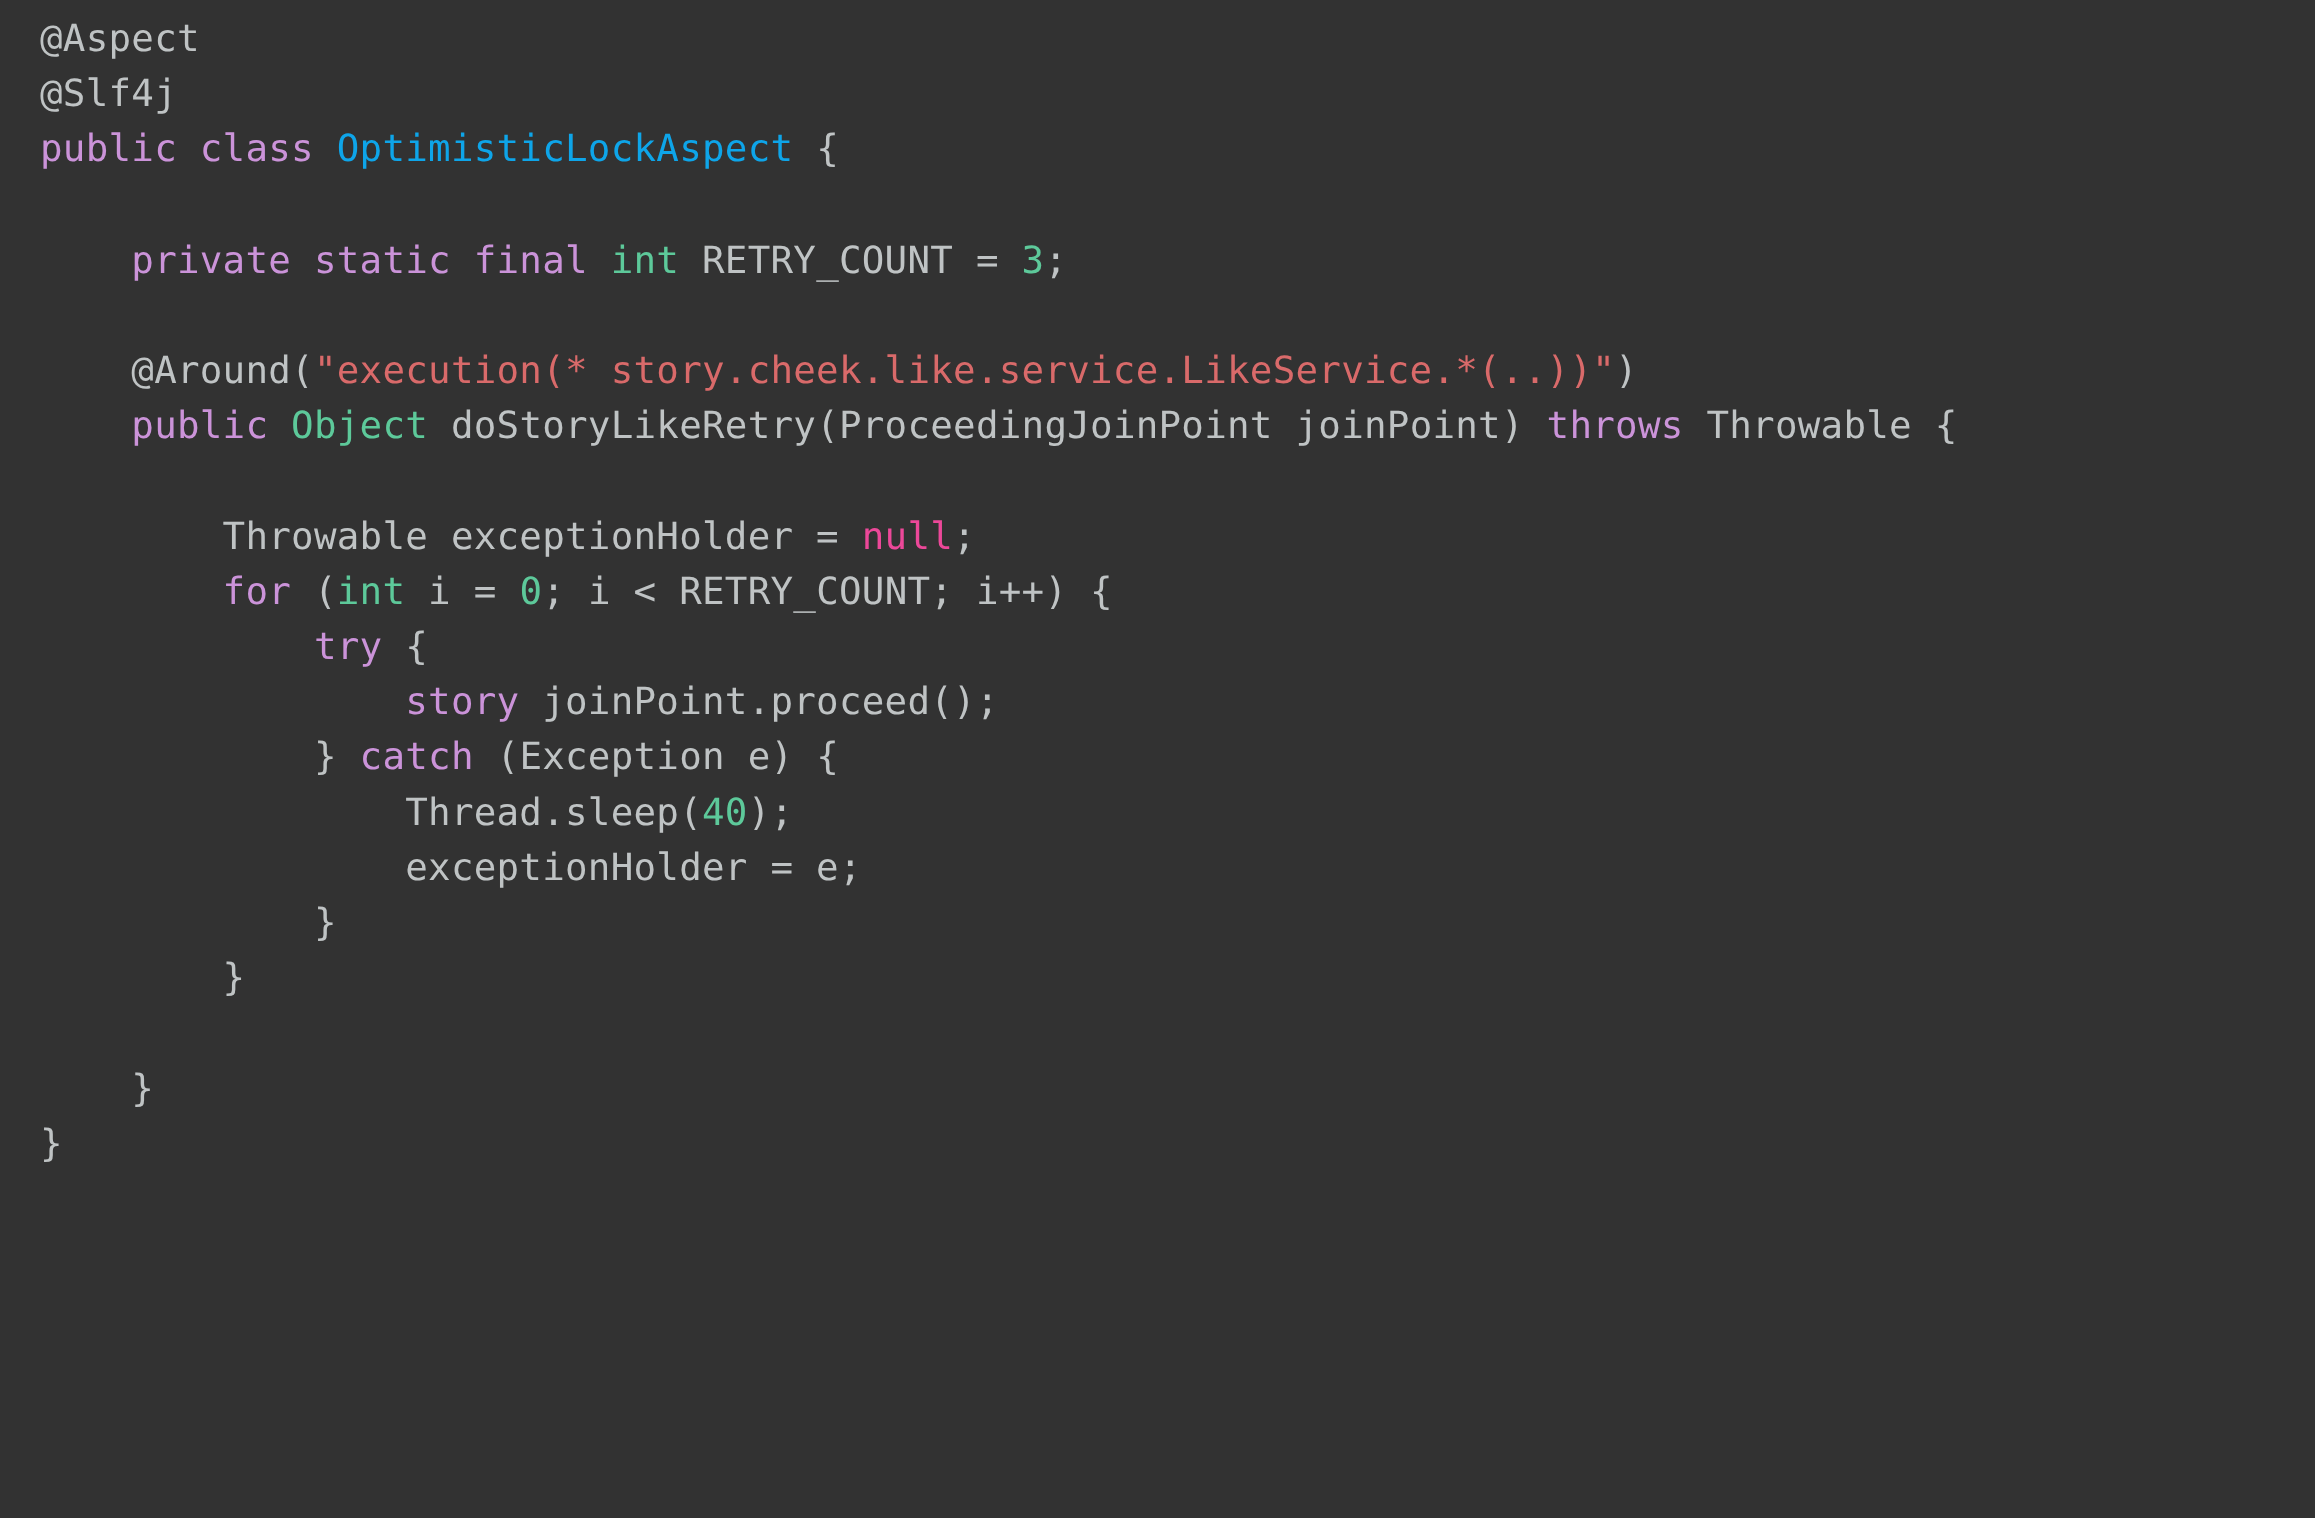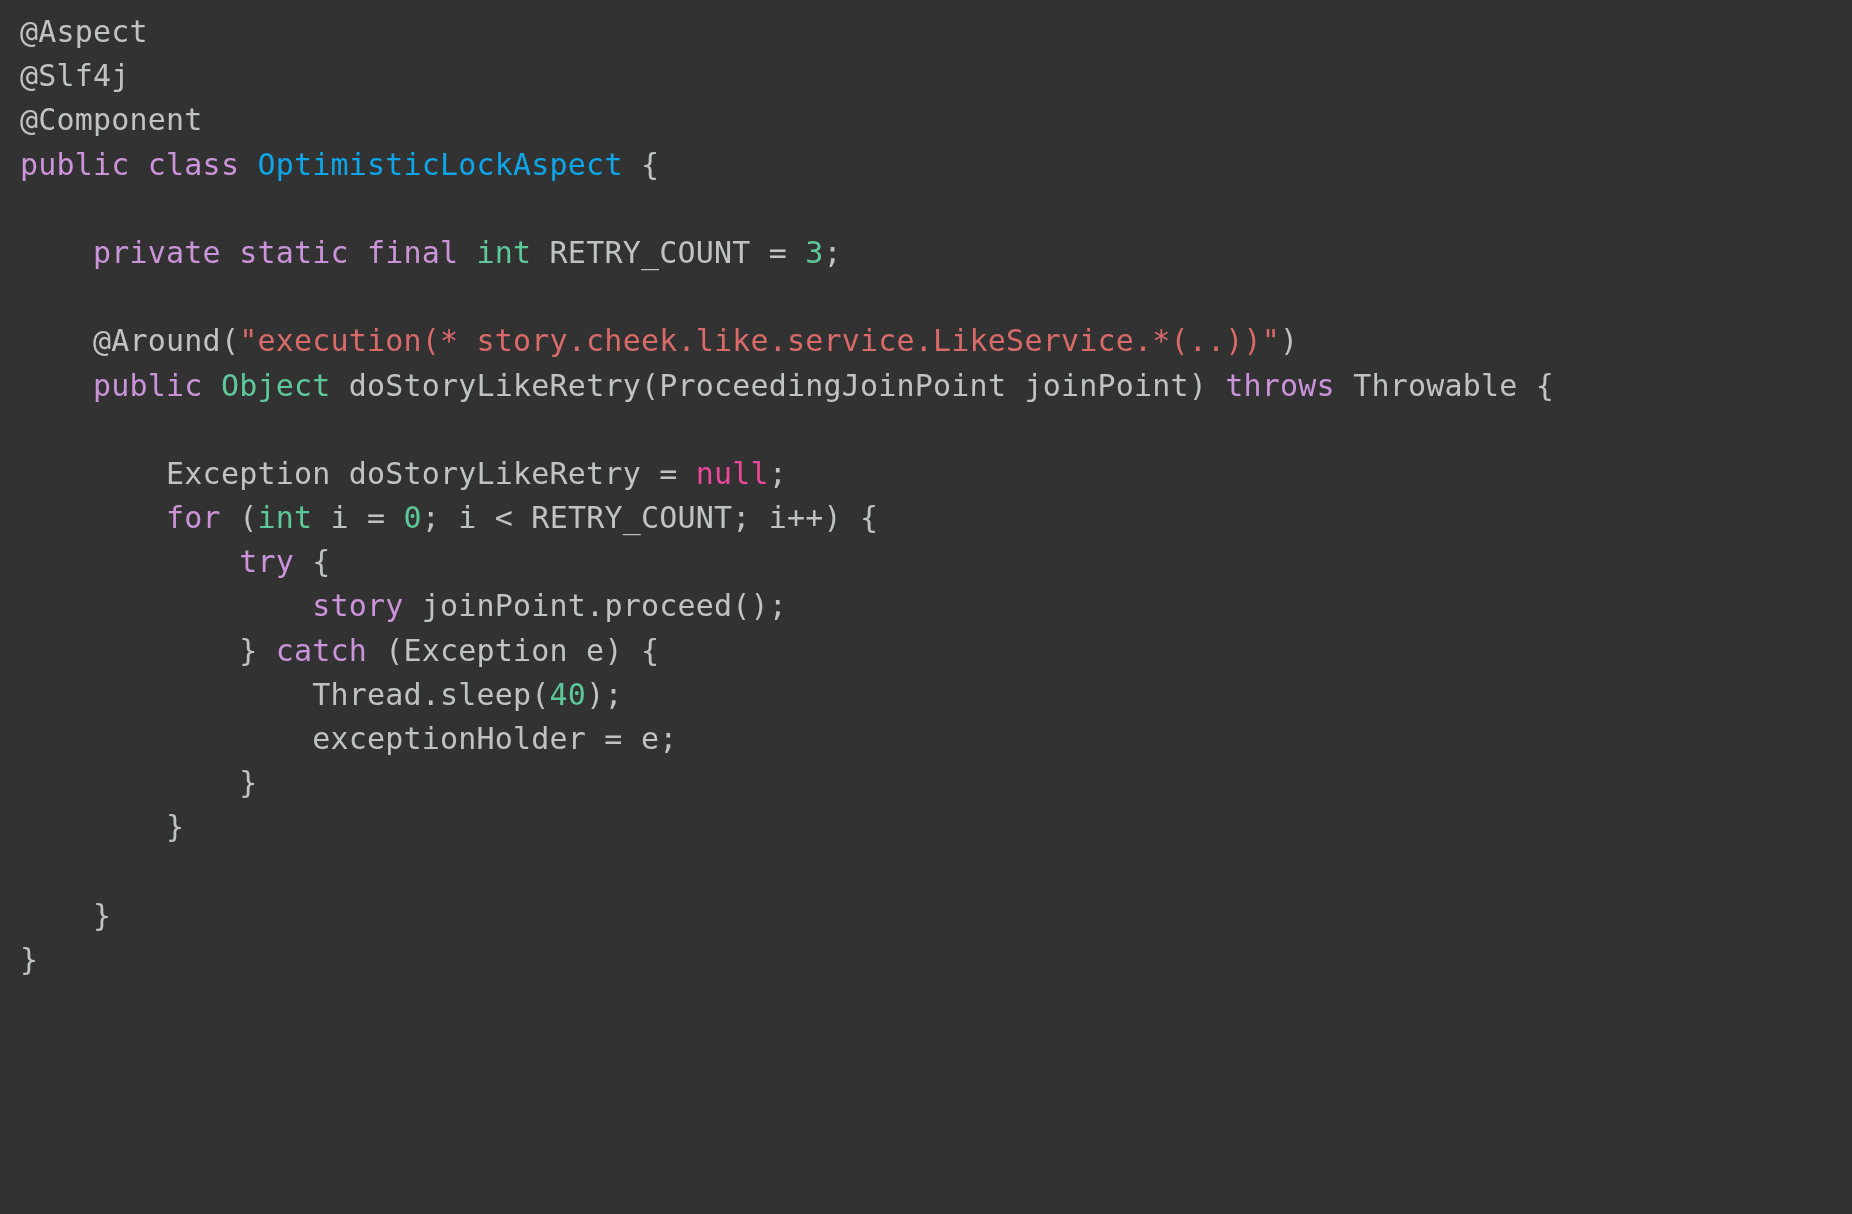--- a/index.html
+++ b/index.html
@@ -19,21 +19,21 @@
     background: #323232;
     padding: 0;
     box-sizing: border-box;
   }
   .code-line {
     height: 44.2px;
     line-height: 44.2px;
     font-size: 30px;
     letter-spacing: 0.2px;
     white-space: pre;
-    padding-left: 20px;
+    padding-left: 32px;
     color: #bfc3c4;
   }
   .code-line:first-child { margin-top: 10px; }
 
   
   .tok-default   { color: #bfc3c4; }
   .tok-annot     { color: #bfc3c4; }
   .tok-keyword   { color: #cb93d9; }
   .tok-type      { color: #5dc99a; }
   .tok-classname { color: #0ea5e9; }
@@ -41,29 +41,28 @@
   .tok-number    { color: #5dc99a; }
   .tok-null      { color: #ec4899; }
 </style>
 </head>
 <body>
 
 <div id="code-editor">
   <div id="code-lines">
       <div class="code-line"><span class="tok-annot">@Aspect</span></div>
       <div class="code-line"><span class="tok-annot">@Slf4j</span></div>
-      <div class="code-line"><span class="tok-annot">@Component</span></div>
       <div class="code-line"><span class="tok-keyword">public class </span><span class="tok-classname">OptimisticLockAspect</span><span class="tok-default"> {</span></div>
       <div class="code-line">&nbsp;</div>
       <div class="code-line"><span class="tok-default">    </span><span class="tok-keyword">private static final </span><span class="tok-type">int</span><span class="tok-default"> RETRY_COUNT = </span><span class="tok-number">3</span><span class="tok-default">;</span></div>
       <div class="code-line">&nbsp;</div>
       <div class="code-line"><span class="tok-default">    </span><span class="tok-annot">@Around(</span><span class="tok-string">"execution(* story.cheek.like.service.LikeService.*(..))"</span><span class="tok-annot">)</span></div>
       <div class="code-line"><span class="tok-default">    </span><span class="tok-keyword">public </span><span class="tok-type">Object</span><span class="tok-default"> doStoryLikeRetry(ProceedingJoinPoint joinPoint) </span><span class="tok-keyword">throws</span><span class="tok-default"> Throwable {</span></div>
       <div class="code-line">&nbsp;</div>
-      <div class="code-line"><span class="tok-default">        Exception doStoryLikeRetry = </span><span class="tok-null">null</span><span class="tok-default">;</span></div>
+      <div class="code-line"><span class="tok-default">        Throwable exceptionHolder = </span><span class="tok-null">null</span><span class="tok-default">;</span></div>
       <div class="code-line"><span class="tok-default">        </span><span class="tok-keyword">for</span><span class="tok-default"> (</span><span class="tok-type">int</span><span class="tok-default"> i = </span><span class="tok-number">0</span><span class="tok-default">; i &lt; RETRY_COUNT; i++) {</span></div>
       <div class="code-line"><span class="tok-default">            </span><span class="tok-keyword">try</span><span class="tok-default"> {</span></div>
       <div class="code-line"><span class="tok-default">                </span><span class="tok-keyword">story</span><span class="tok-default"> joinPoint.proceed();</span></div>
       <div class="code-line"><span class="tok-default">            } </span><span class="tok-keyword">catch</span><span class="tok-default"> (Exception e) {</span></div>
       <div class="code-line"><span class="tok-default">                Thread.sleep(</span><span class="tok-number">40</span><span class="tok-default">);</span></div>
       <div class="code-line"><span class="tok-default">                exceptionHolder = e;</span></div>
       <div class="code-line"><span class="tok-default">            }</span></div>
       <div class="code-line"><span class="tok-default">        }</span></div>
       <div class="code-line">&nbsp;</div>
       <div class="code-line"><span class="tok-default">    }</span></div>

